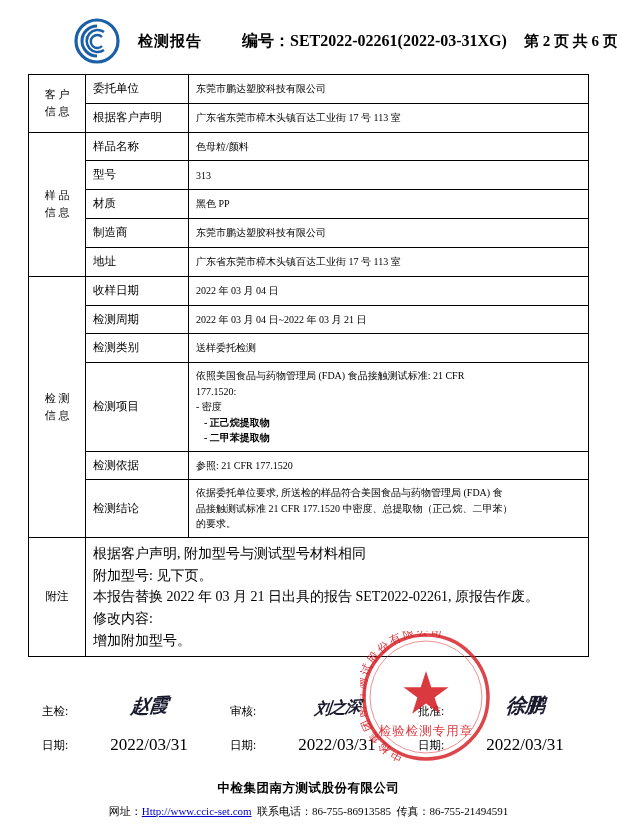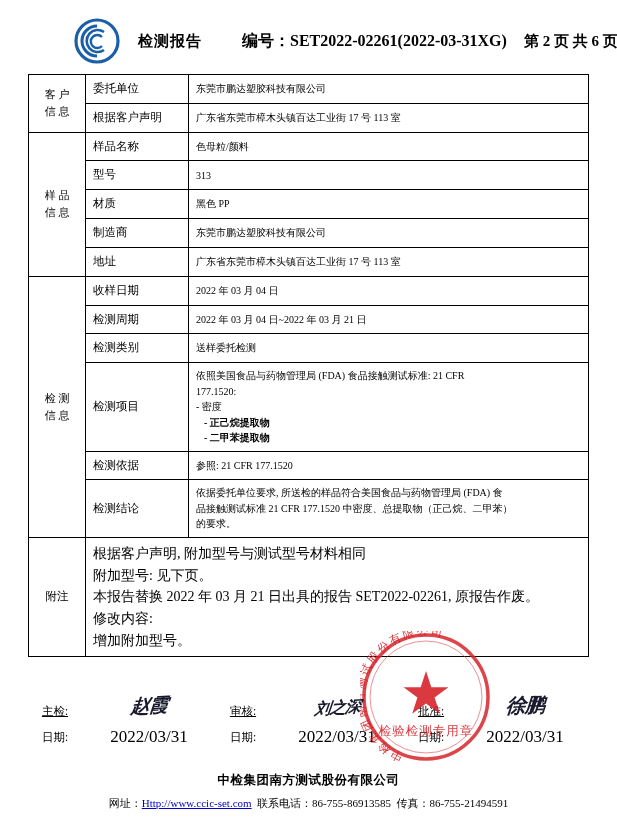--- a/index.html
+++ b/index.html
@@ -105,21 +105,20 @@
   .sig-wrap {
     width: 561px;
     position: relative;
     margin-top: 22px;
   }
   .sig-row {
     display: flex;
     align-items: flex-end;
     font-size: 11.5px;
     height: 40px;
-    text-decoration: underline;
   }
   .sig-label {
     width: 54px;
     text-align: center;
     flex: 0 0 54px;
   }
   .sig-value {
     width: 134px;
     flex: 0 0 134px;
     text-align: center;
@@ -140,21 +139,21 @@
     transform: skewX(-10deg) rotate(-4deg);
   }
   .sig-handwrite.s3 {
     font-size: 20px;
     transform: skewX(-6deg) rotate(-2deg);
   }
   .date-row {
     display: flex;
     align-items: center;
     font-size: 11.5px;
-    margin-top: 8px;
+    margin-top: 16px;
   }
   .date-row .sig-value { font-size: 17px; }
 
   
   .stamp {
     position: absolute;
     left: 332px;
     top: -48px;
     width: 132px;
     height: 132px;

